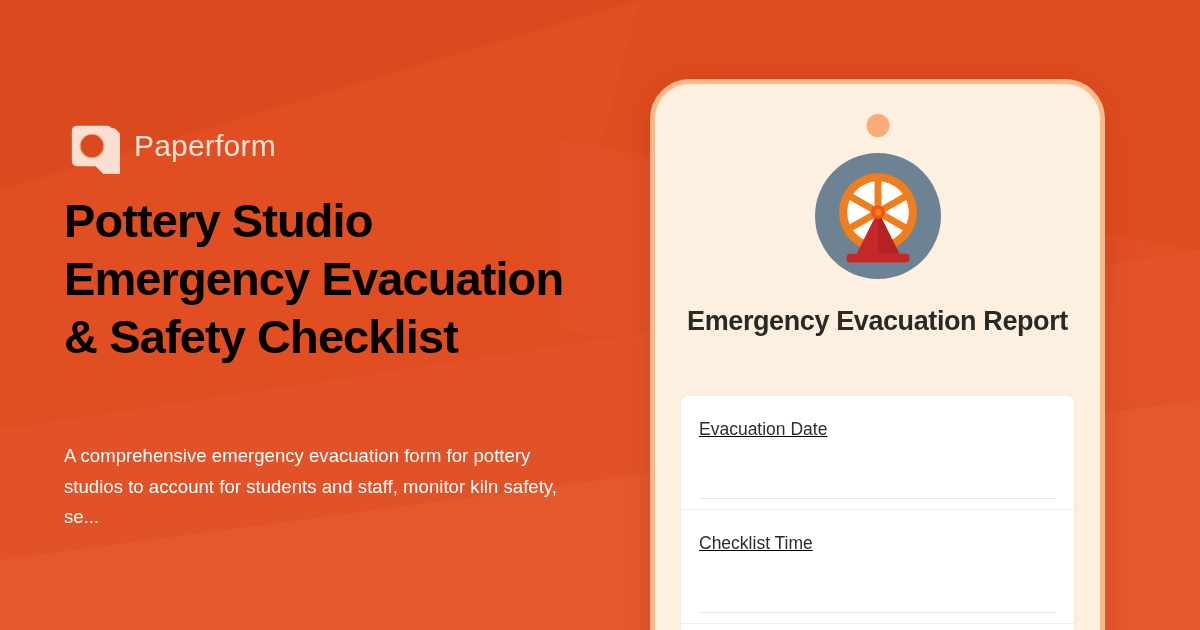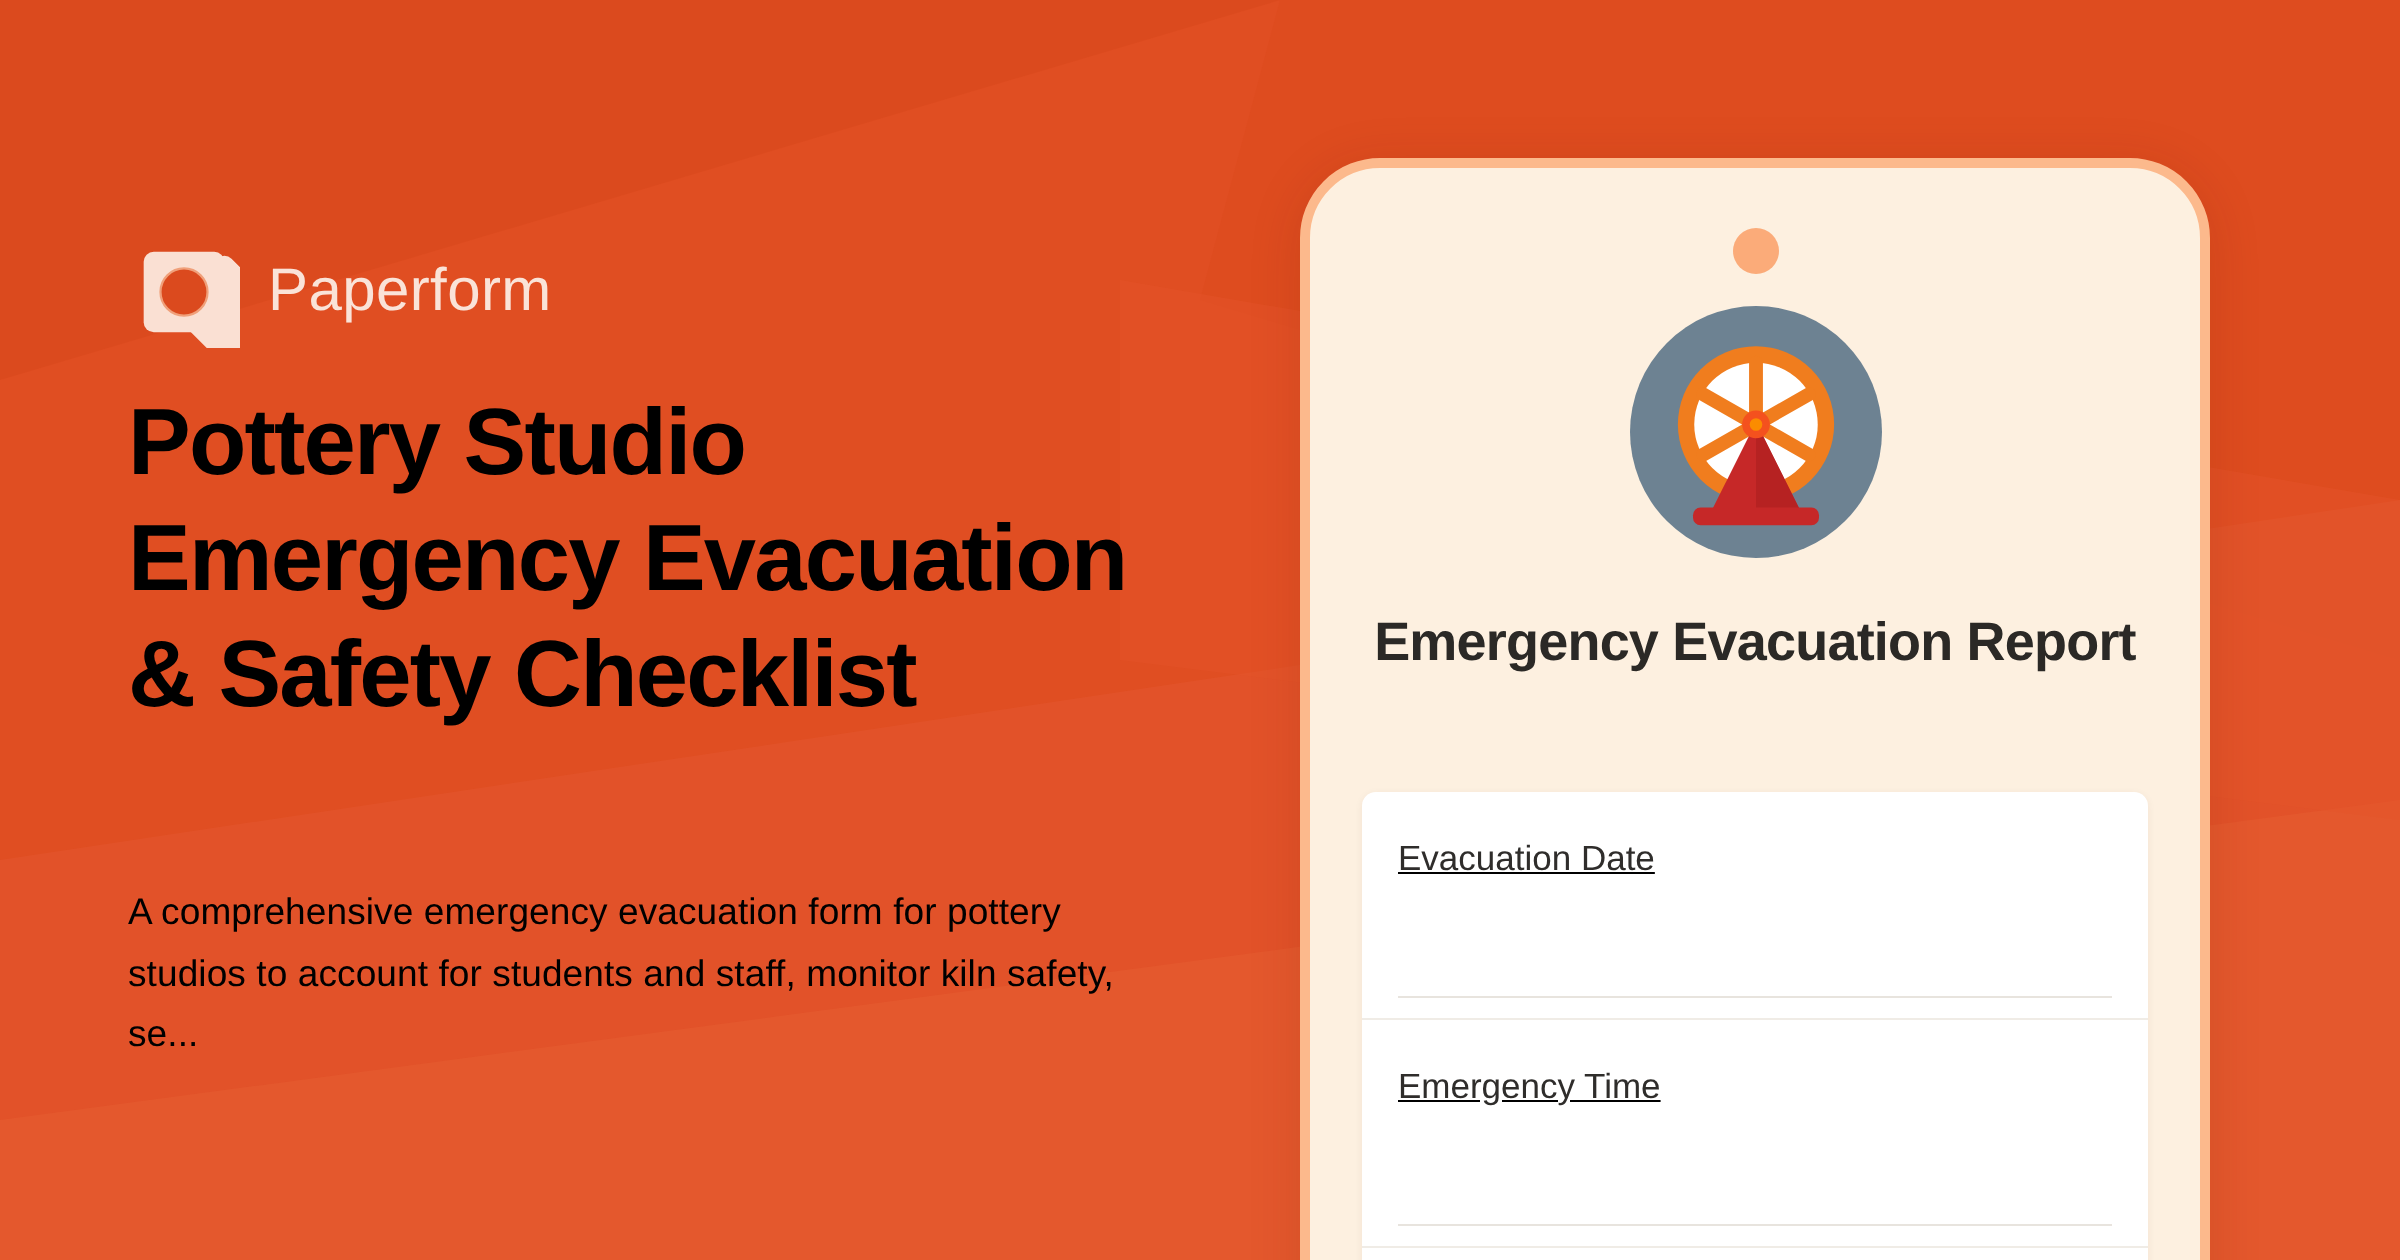--- a/index.html
+++ b/index.html
@@ -68,21 +68,21 @@
     letter-spacing: -0.9px;
     font-family: "Liberation Sans", sans-serif;
   }
 
   .subhead {
     position: absolute;
     top: 441px;
     left: 0;
     width: 515px;
     margin: 0;
-    color: #000000;
+    color: #ffffff;
     font-size: 18.5px;
     line-height: 30.5px;
     font-weight: 400;
     letter-spacing: 0.05px;
     font-family: "Liberation Sans", sans-serif;
   }
 
   
   .phone {
     position: absolute;
@@ -245,20 +245,20 @@
     <h2 class="phone-title">Emergency Evacuation Report</h2>
 
     <div class="form-card">
 
       <div class="form-field">
         <div class="form-field-label">Evacuation Date</div>
         <div class="form-field-input" placeholder=""></div>
       </div>
 
       <div class="form-field">
-        <div class="form-field-label">Emergency Time</div>
+        <div class="form-field-label">Checklist Time</div>
         <div class="form-field-input" placeholder=""></div>
       </div>
 
     </div>
   </div>
 
 </div>
 
 </body></html>

